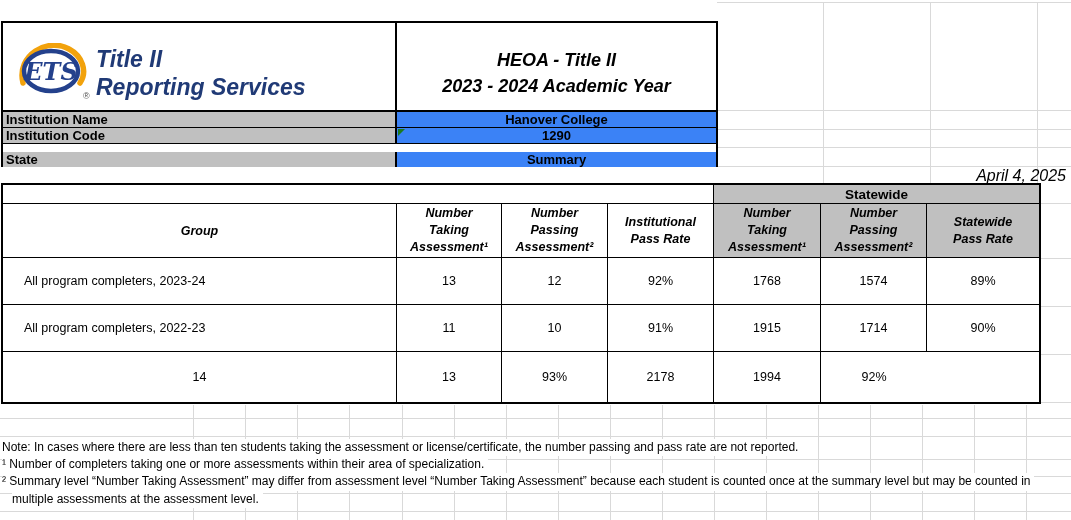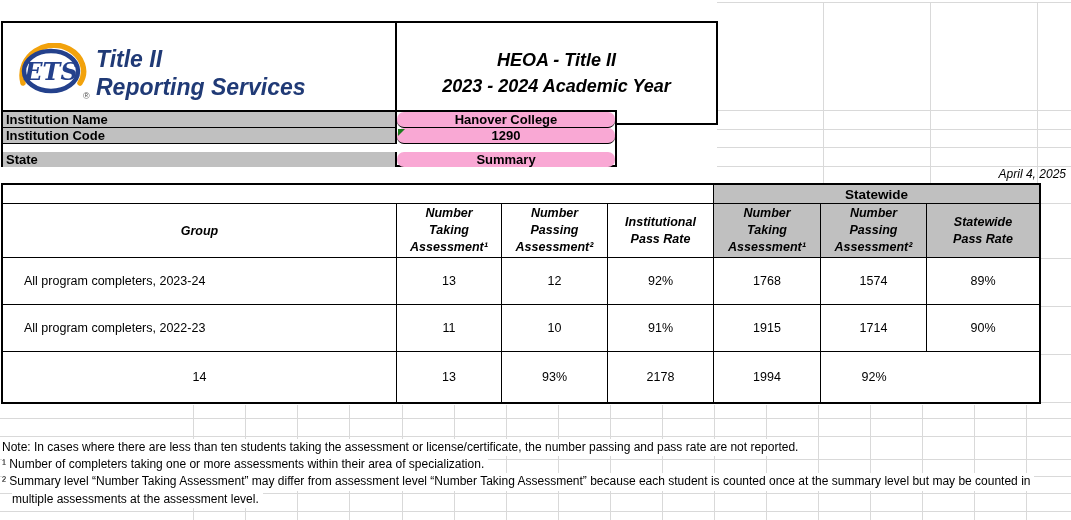--- a/index.html
+++ b/index.html
@@ -19,41 +19,41 @@
     border:2px solid #000;box-sizing:border-box;display:flex;z-index:2;background:#fff;margin-top:15px;
   }
   .logo-cell{width:394px;border-right:2px solid #000;box-sizing:border-box;position:relative;}
   .title-cell{
     flex:1;display:flex;flex-direction:column;align-items:center;justify-content:center;
     font-weight:bold;font-style:italic;font-size:18px;line-height:26px;text-align:center;
   }
 
   
   .inst{
-    position:absolute;left:1px;top:110px;width:616px;height:57px;
+    position:absolute;left:1px;top:110px;width:717px;height:57px;
     border:2px solid #000;box-sizing:border-box;
     display:grid;grid-template-columns:394px auto;grid-template-rows:1fr 1fr 1fr;
     z-index:2;background:#fff;
   }
   .inst .lbl{
     background:#c0c0c0;border-right:2px solid #000;border-bottom:1.5px solid #000;
     box-sizing:border-box;font-weight:bold;font-size:13px;display:flex;align-items:center;padding-left:3px;
   }
   .inst .val{
     border-bottom:1.5px solid #000;box-sizing:border-box;position:relative;
-    font-weight:bold;font-size:13px;display:flex;align-items:center;justify-content:center;background:#f9a8d4;border-radius:7px;
+    font-weight:bold;font-size:13px;display:flex;align-items:center;justify-content:center;background:#3b82f6;
   }
   .inst .r3{border-bottom:none;margin-top:8px;}
   .err-tri{
     position:absolute;left:1px;top:1px;width:0;height:0;
     border-top:7px solid #1d7a1d;border-right:7px solid transparent;
   }
 
   .date{
-    position:absolute;right:5px;top:167px;font-style:italic;font-size:12px;z-index:2;
+    position:absolute;right:5px;top:167px;font-style:italic;font-size:16px;z-index:2;
   }
 
   
   .mt{
     position:absolute;left:1px;top:183px;width:1040px;height:221px;
     border:2px solid #000;box-sizing:border-box;background:#fff;
     display:grid;
     grid-template-columns:394px 105px 106px 106px 107px 106px auto;
     grid-template-rows:19px 54px 47px 47px auto;
     z-index:2;font-size:12.5px;

